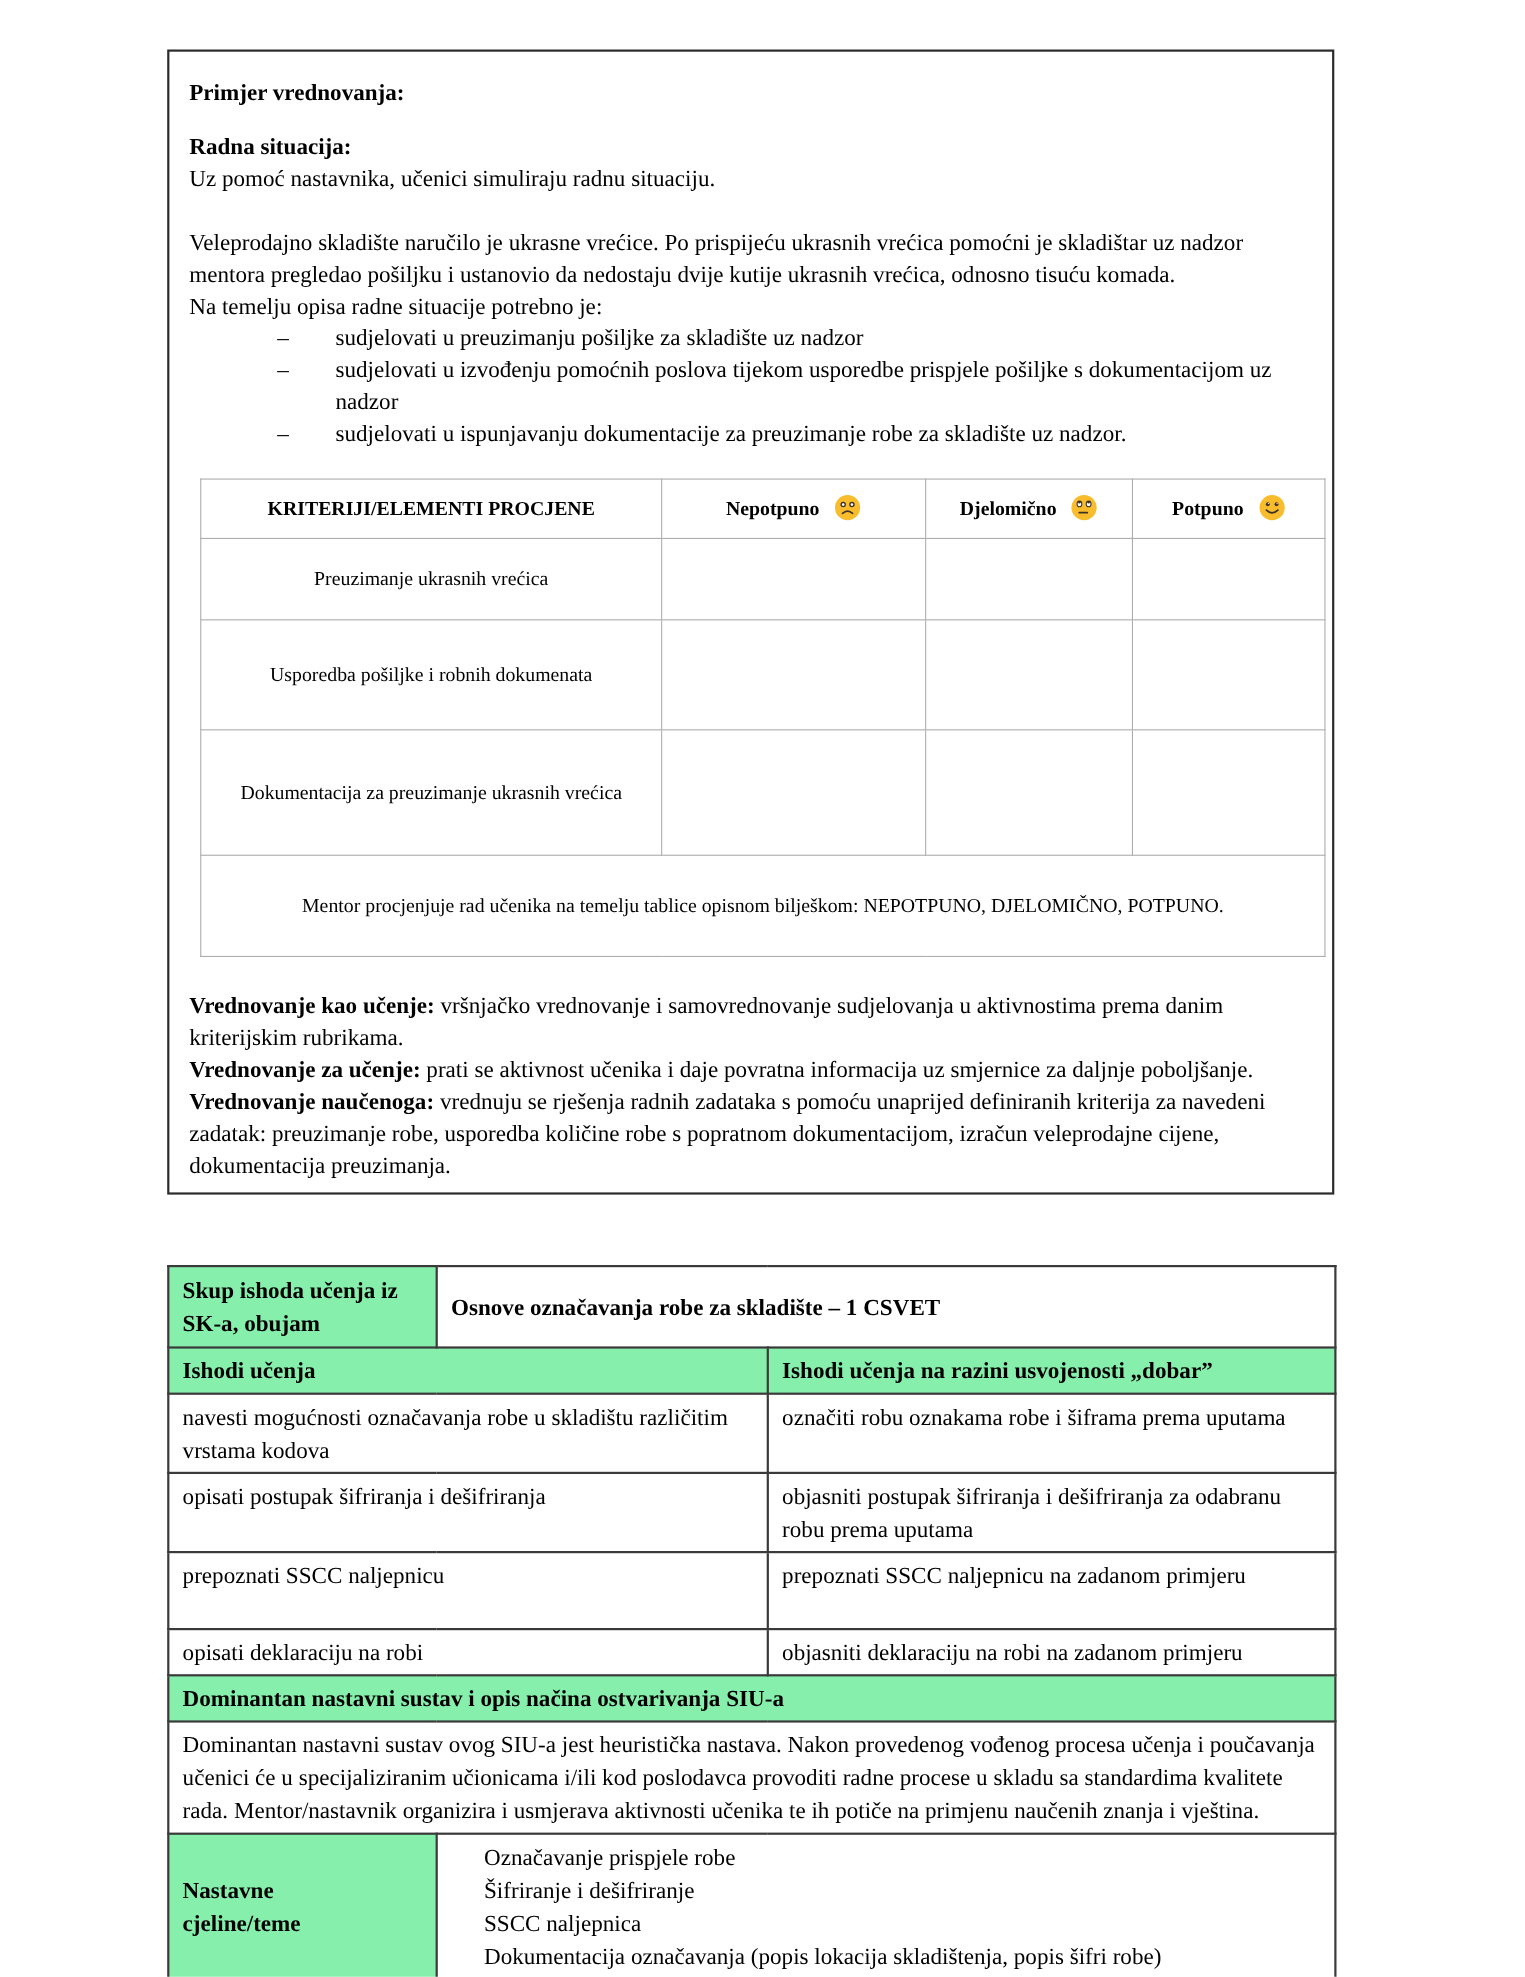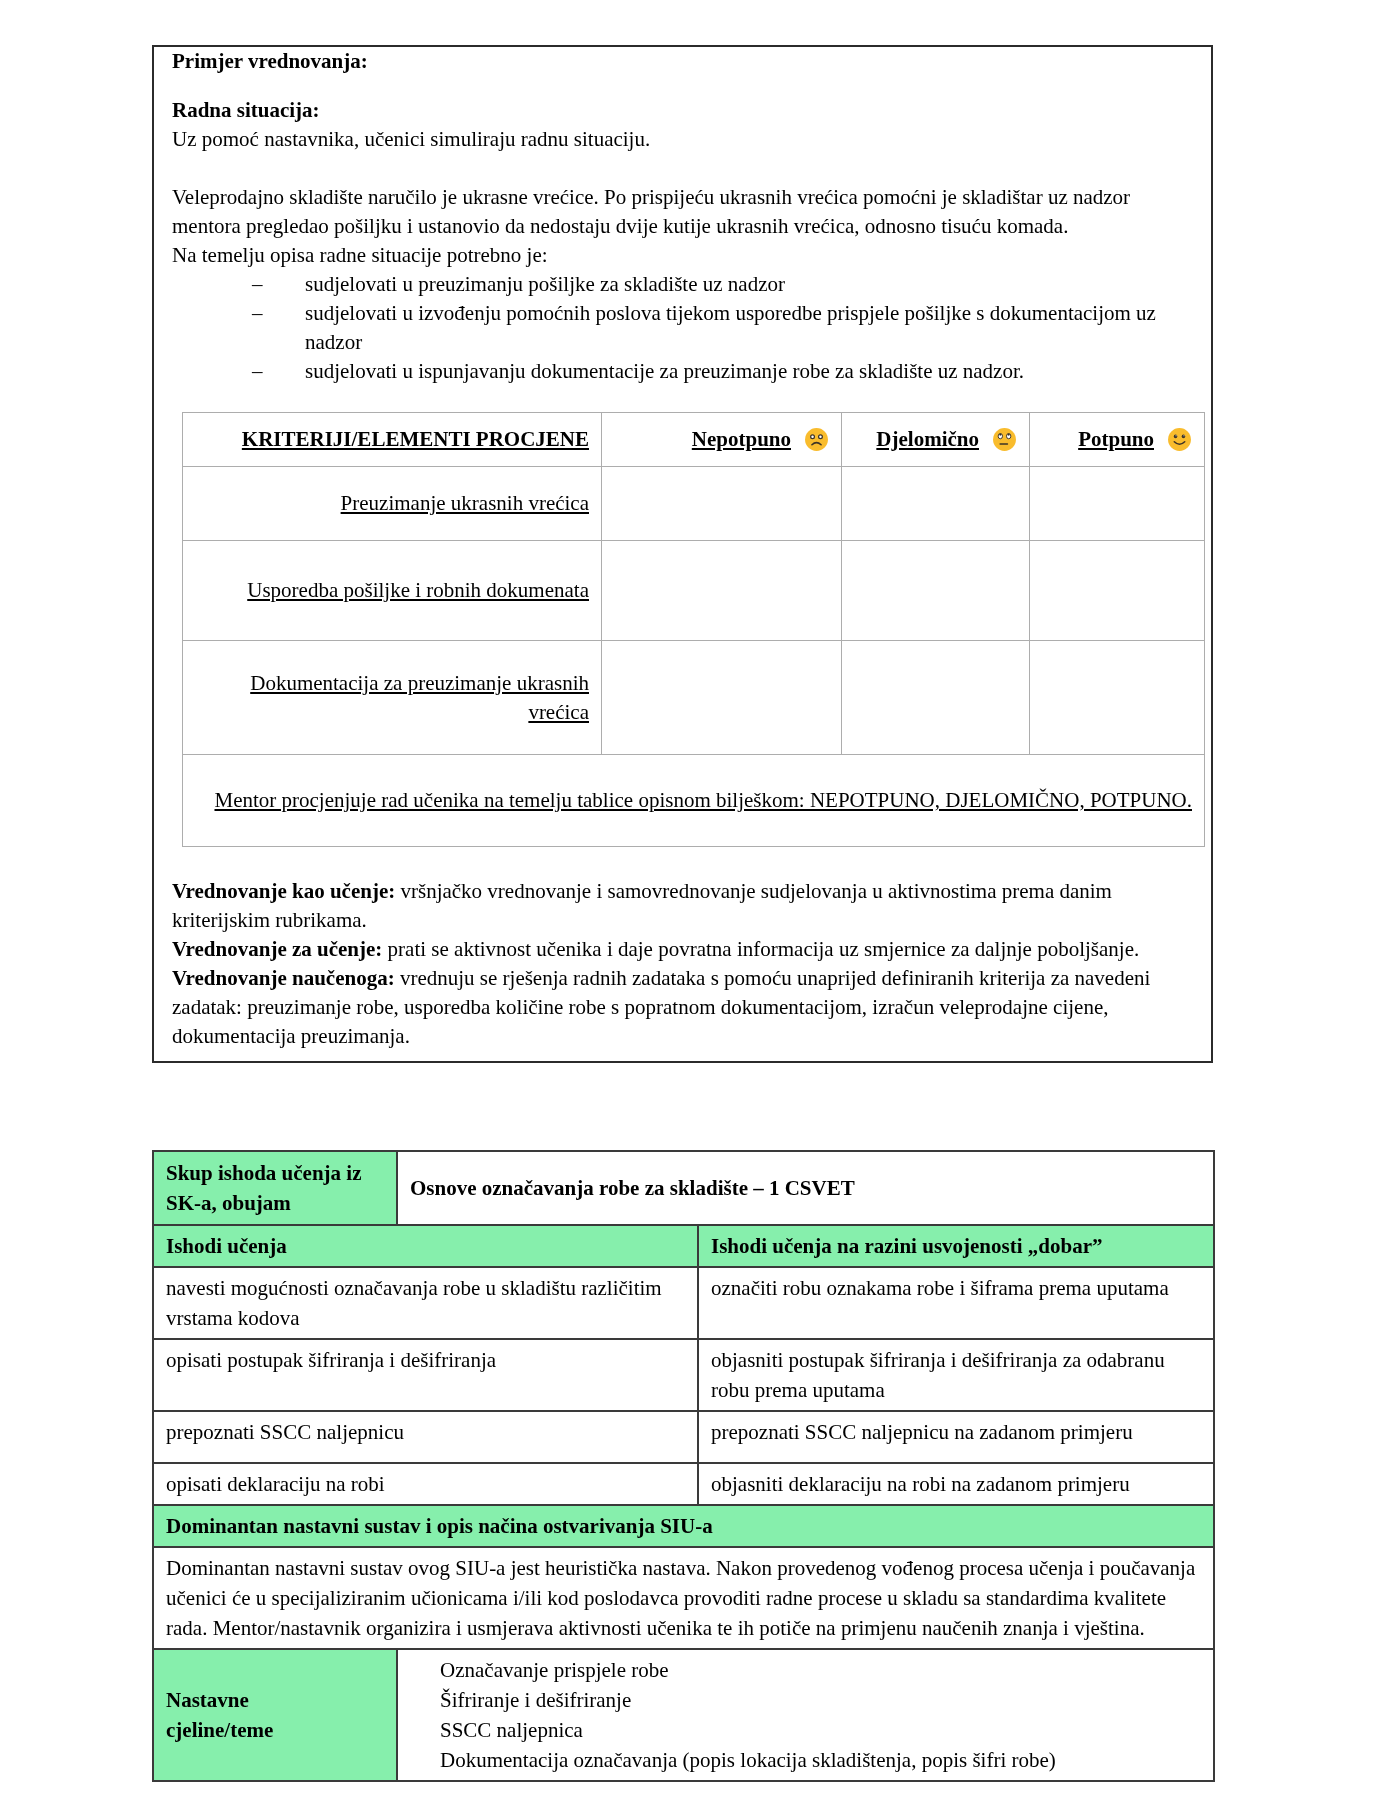--- a/index.html
+++ b/index.html
@@ -6,37 +6,37 @@
   html,body { background:#ffffff; }
   body {
     width:1386px; height:1797px; overflow:hidden;
     font-family:"Liberation Serif", serif;
     color:#000; font-size:21px; line-height:29px;
     position:relative;
   }
   .box1 {
     position:absolute; left:152px; top:45px; width:1061px;
     border:2px solid #2b2b2b;
-    padding:0 18px 10px 18px;
+    padding:23px 18px 10px 18px;
   }
   .b { font-weight:bold; }
   .blank { height:29px; }
   .halfblank { height:20px; }
   .bullet { position:relative; padding-left:133px; }
   .bullet .dash { position:absolute; left:80px; }
 
   table { border-collapse:collapse; }
   .crit-table {
     width:1022px; margin:26px 0 0 10px;
     table-layout:fixed;
   }
   .crit-table th, .crit-table td {
     border:1.5px solid #adadad;
-    padding:8px 12px; text-align:right; vertical-align:middle;
-    font-size:21px; line-height:29px;text-decoration:underline;
+    padding:8px 12px; text-align:center; vertical-align:middle;
+    font-size:18px; line-height:29px;
   }
   .crit-table th { font-weight:bold; }
   .crit-head { height:54px; }
   .crit-r1 { height:74px; }
   .crit-r2 { height:100px; }
   .crit-r3 { height:114px; }
   .crit-note td { height:92px; vertical-align:middle; }
   .emoji { vertical-align:-6px; margin-left:13px; }
 
   .evals { margin-top:30px; }
@@ -49,21 +49,21 @@
     border:2px solid #3a3a3a;
     padding:5px 12px; text-align:left; vertical-align:middle;
     font-size:21px; line-height:30px;
   }
   .tbl2 td.blue { background:#86efac; }
   .tbl2 td.topv { vertical-align:top; }
   .r-skup { height:74px; }
   .r-ishead { height:40px; }
   .r-out1 { height:72px; }
   .r-out2 { height:72px; }
-  .r-out3 { height:52px;font-family:Liberation Serif, serif; }
+  .r-out3 { height:70px;font-family:Liberation Serif, serif; }
   .r-out4 { height:42px; }
   .r-dom { height:40px; }
   .r-domtxt { height:94px; }
   .r-teme { height:120px; }
   .wrap-narrow { display:block; max-width:205px; }
   .wrap-teme { display:block; max-width:135px; }
   .teme-list { padding-left:30px; }
 </style>
 </head>
 <body>

